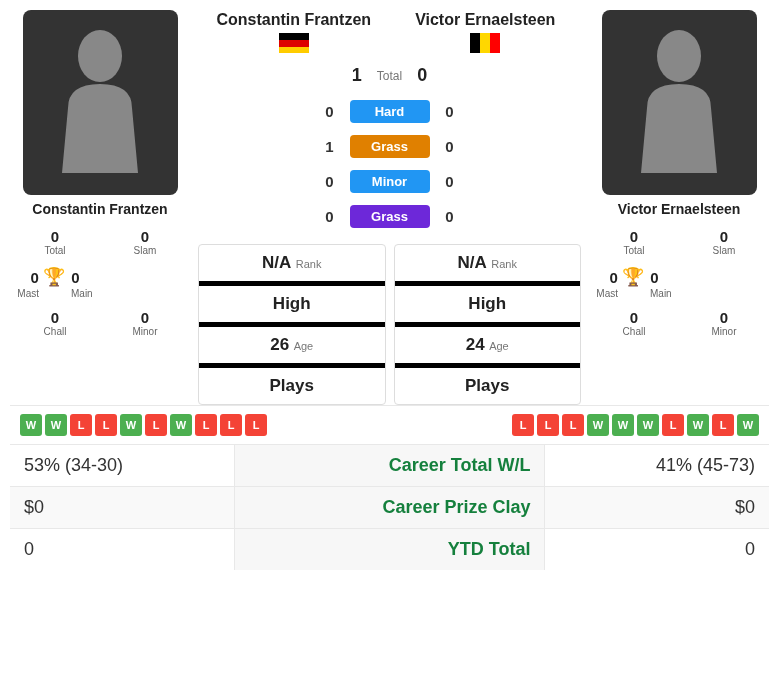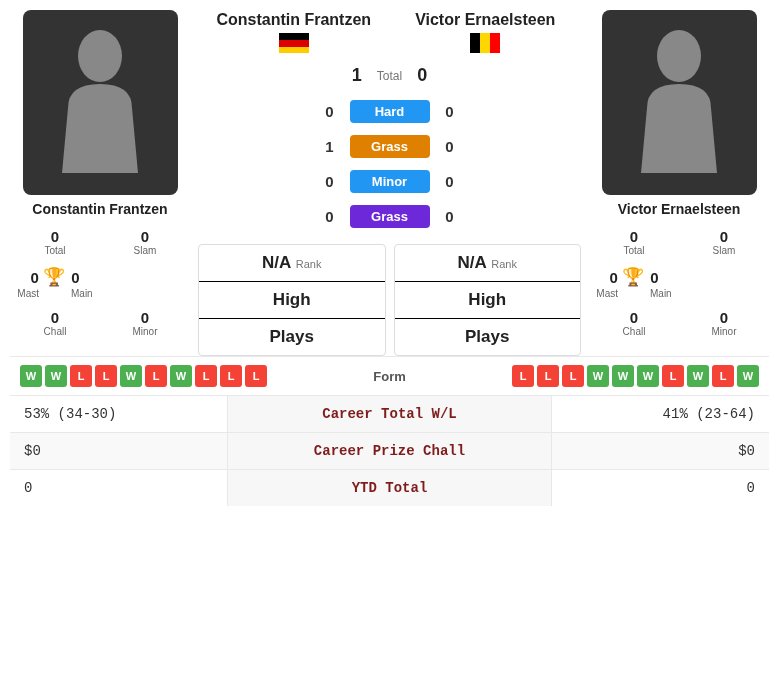--- a/index.html
+++ b/index.html
@@ -155,33 +155,32 @@
     .stats-table tr {
       border-bottom: 1px solid #e8e8e8;
     }
 
     .stats-table tr:last-child {
       border-bottom: none;
     }
 
     .stats-table td {
       padding: 10px 14px;
-      font-size: 14px;
-      font-family: Liberation Mono, monospace;
+      font-size: 18px;
     }
 
     .stats-table .left-val {
       text-align: left;
       color: #333;
     }
 
     .stats-table .center-label {
-      text-align: center;
-      font-weight: 700;
-      color: #7f1d1d;
+      text-align: right;
+      font-weight: 700;
+      color: #15803d;
       background: #f7f7f7;
       border-left: 1px solid #e8e8e8;
       border-right: 1px solid #e8e8e8;
     }
 
     .stats-table .right-val {
       text-align: right;
       color: #333;
     }
 
@@ -251,21 +250,21 @@
     }
 
     .side-info-panel {
       width: 100%;
       border: 1px solid #ddd;
       border-radius: 4px;
       margin-top: 4px;
     }
 
     .side-info-row {
-      border-bottom: 1px solid #000000;
+      border-bottom: 5px solid #000000;
       padding: 8px 6px;
       text-align: center;
     }
 
     .side-info-row:last-child { border-bottom: none; }
 
     .side-info-big {
       font-size: 17px;
       font-weight: 700;
     }
@@ -423,31 +422,39 @@
 
         <div class="side-info-panel" style="flex:1;">
           <div class="side-info-row">
             <span class="side-info-big">N/A</span>
             <span class="side-info-small">Rank</span>
           </div>
           <div class="side-info-row">
             <span class="side-info-big">High</span>
           </div>
           <div class="side-info-row">
+            <span class="side-info-big">26</span>
+            <span class="side-info-small">Age</span>
+          </div>
+          <div class="side-info-row">
             <span class="side-info-big">Plays</span>
           </div>
         </div>
 
         <div class="side-info-panel" style="flex:1;">
           <div class="side-info-row">
             <span class="side-info-big">N/A</span>
             <span class="side-info-small">Rank</span>
           </div>
           <div class="side-info-row">
             <span class="side-info-big">High</span>
+          </div>
+          <div class="side-info-row">
+            <span class="side-info-big">24</span>
+            <span class="side-info-small">Age</span>
           </div>
           <div class="side-info-row">
             <span class="side-info-big">Plays</span>
           </div>
         </div>
       </div>
     </div>
 
     <div class="col-right-player">
 
@@ -502,45 +509,44 @@
       <span class="form-badge form-w">W</span>
       <span class="form-badge form-l">L</span>
       <span class="form-badge form-l">L</span>
       <span class="form-badge form-w">W</span>
       <span class="form-badge form-l">L</span>
       <span class="form-badge form-w">W</span>
       <span class="form-badge form-l">L</span>
       <span class="form-badge form-l">L</span>
       <span class="form-badge form-l">L</span>
     </div>
-    <div class="form-center">Form</div>
     <div class="form-right">
       <span class="form-badge form-l">L</span>
       <span class="form-badge form-l">L</span>
       <span class="form-badge form-l">L</span>
       <span class="form-badge form-w">W</span>
       <span class="form-badge form-w">W</span>
       <span class="form-badge form-w">W</span>
       <span class="form-badge form-l">L</span>
       <span class="form-badge form-w">W</span>
       <span class="form-badge form-l">L</span>
       <span class="form-badge form-w">W</span>
     </div>
   </div>
 
   <table class="stats-table" style="margin:0 10px; width:calc(100% - 20px);">
     <tbody>
         <tr>
       <td class="left-val">53% (34-30)</td>
       <td class="center-label">Career Total W/L</td>
-      <td class="right-val">41% (23-64)</td>
+      <td class="right-val">41% (45-73)</td>
     </tr>
     <tr>
       <td class="left-val">$0</td>
-      <td class="center-label">Career Prize Chall</td>
+      <td class="center-label">Career Prize Clay</td>
       <td class="right-val">$0</td>
     </tr>
     <tr>
       <td class="left-val">0</td>
       <td class="center-label">YTD Total</td>
       <td class="right-val">0</td>
     </tr>
   </tbody>
     </table>
 </div>

